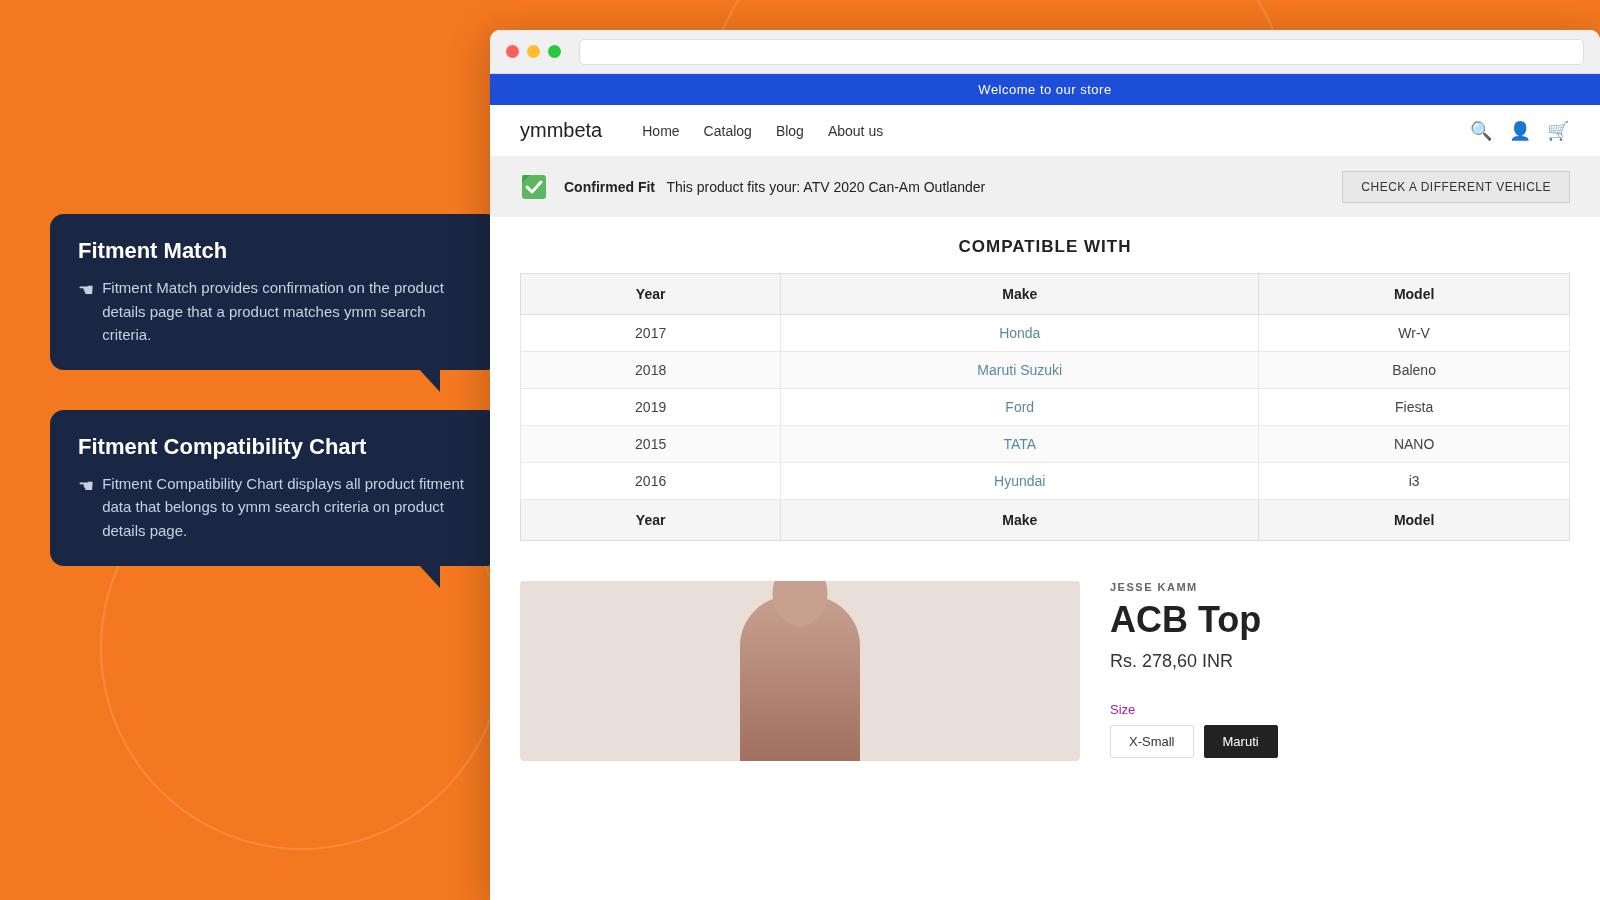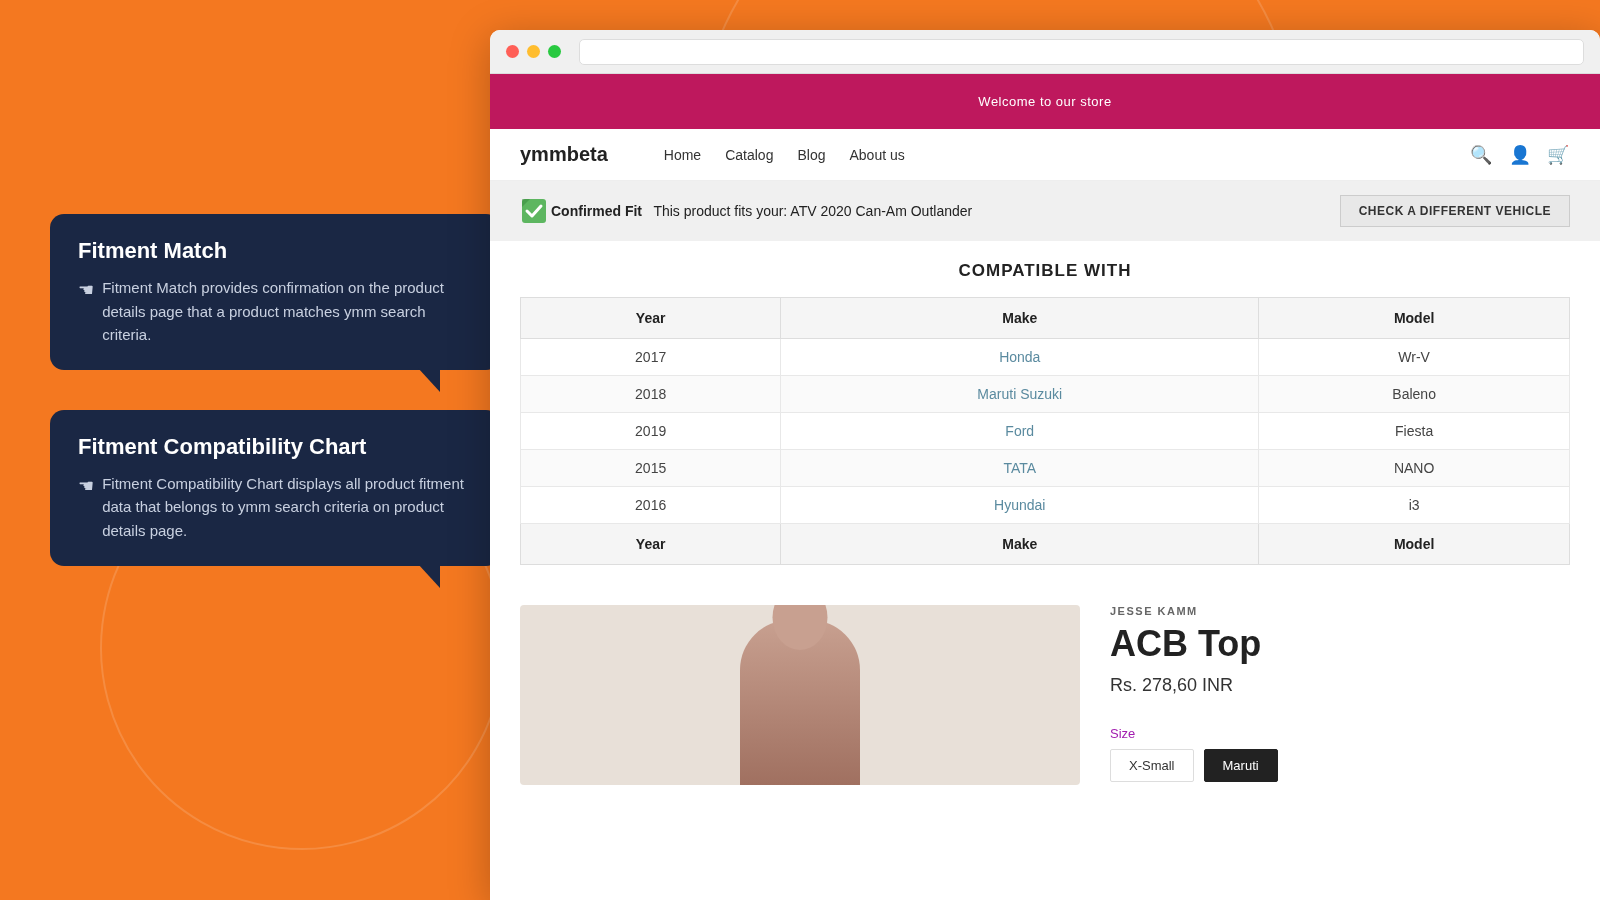--- a/index.html
+++ b/index.html
@@ -127,41 +127,41 @@
       flex: 1;
       height: 26px;
       background: white;
       border-radius: 5px;
       margin-left: 10px;
       border: 1px solid #ddd;
     }
 
     
     .store-banner {
-      background: #be185d;
+      background: #1d4ed8;
       color: white;
       text-align: center;
-      padding: 20px;
+      padding: 8px;
       font-size: 13px;
       letter-spacing: 0.5px;
     }
 
     
     .store-nav {
       display: flex;
       align-items: center;
       padding: 14px 30px;
       border-bottom: 1px solid #eee;
       gap: 30px;
     }
     .store-logo {
       font-size: 20px;
-      font-weight: 700;
+      font-weight: 400;
       color: #222;
-      margin-right: 26px;
+      margin-right: 10px;
     }
     .nav-links {
       display: flex;
       gap: 24px;
       flex: 1;
       align-items: flex-end;
     }
     .nav-link {
       font-size: 14px;
       color: #333;
@@ -185,42 +185,42 @@
       height: calc(100% - 44px - 36px - 56px);
       background: white;
     }
 
     
     .fitment-bar {
       background: #f0f0f0;
       padding: 14px 30px;
       display: flex;
       align-items: center;
-      gap: 3px;
+      gap: 16px;
       margin: 0;
     }
     .fitment-icon {
       width: 28px;
       height: 28px;
       flex-shrink: 0;
     }
     .fitment-text {
       font-size: 14px;
       color: #222;
     }
     .fitment-text strong {
       font-weight: 700;
     }
     .check-vehicle-btn {
       margin-left: auto;
       background: #e8e8e8;
       border: 1px solid #ccc;
       padding: 8px 18px;
       font-size: 12px;
-      font-weight: 700;
+      font-weight: 400;
       letter-spacing: 0.5px;
       cursor: pointer;
       color: #333;
     }
 
     
     .compat-section {
       padding: 20px 30px;
     }
     .compat-title {

